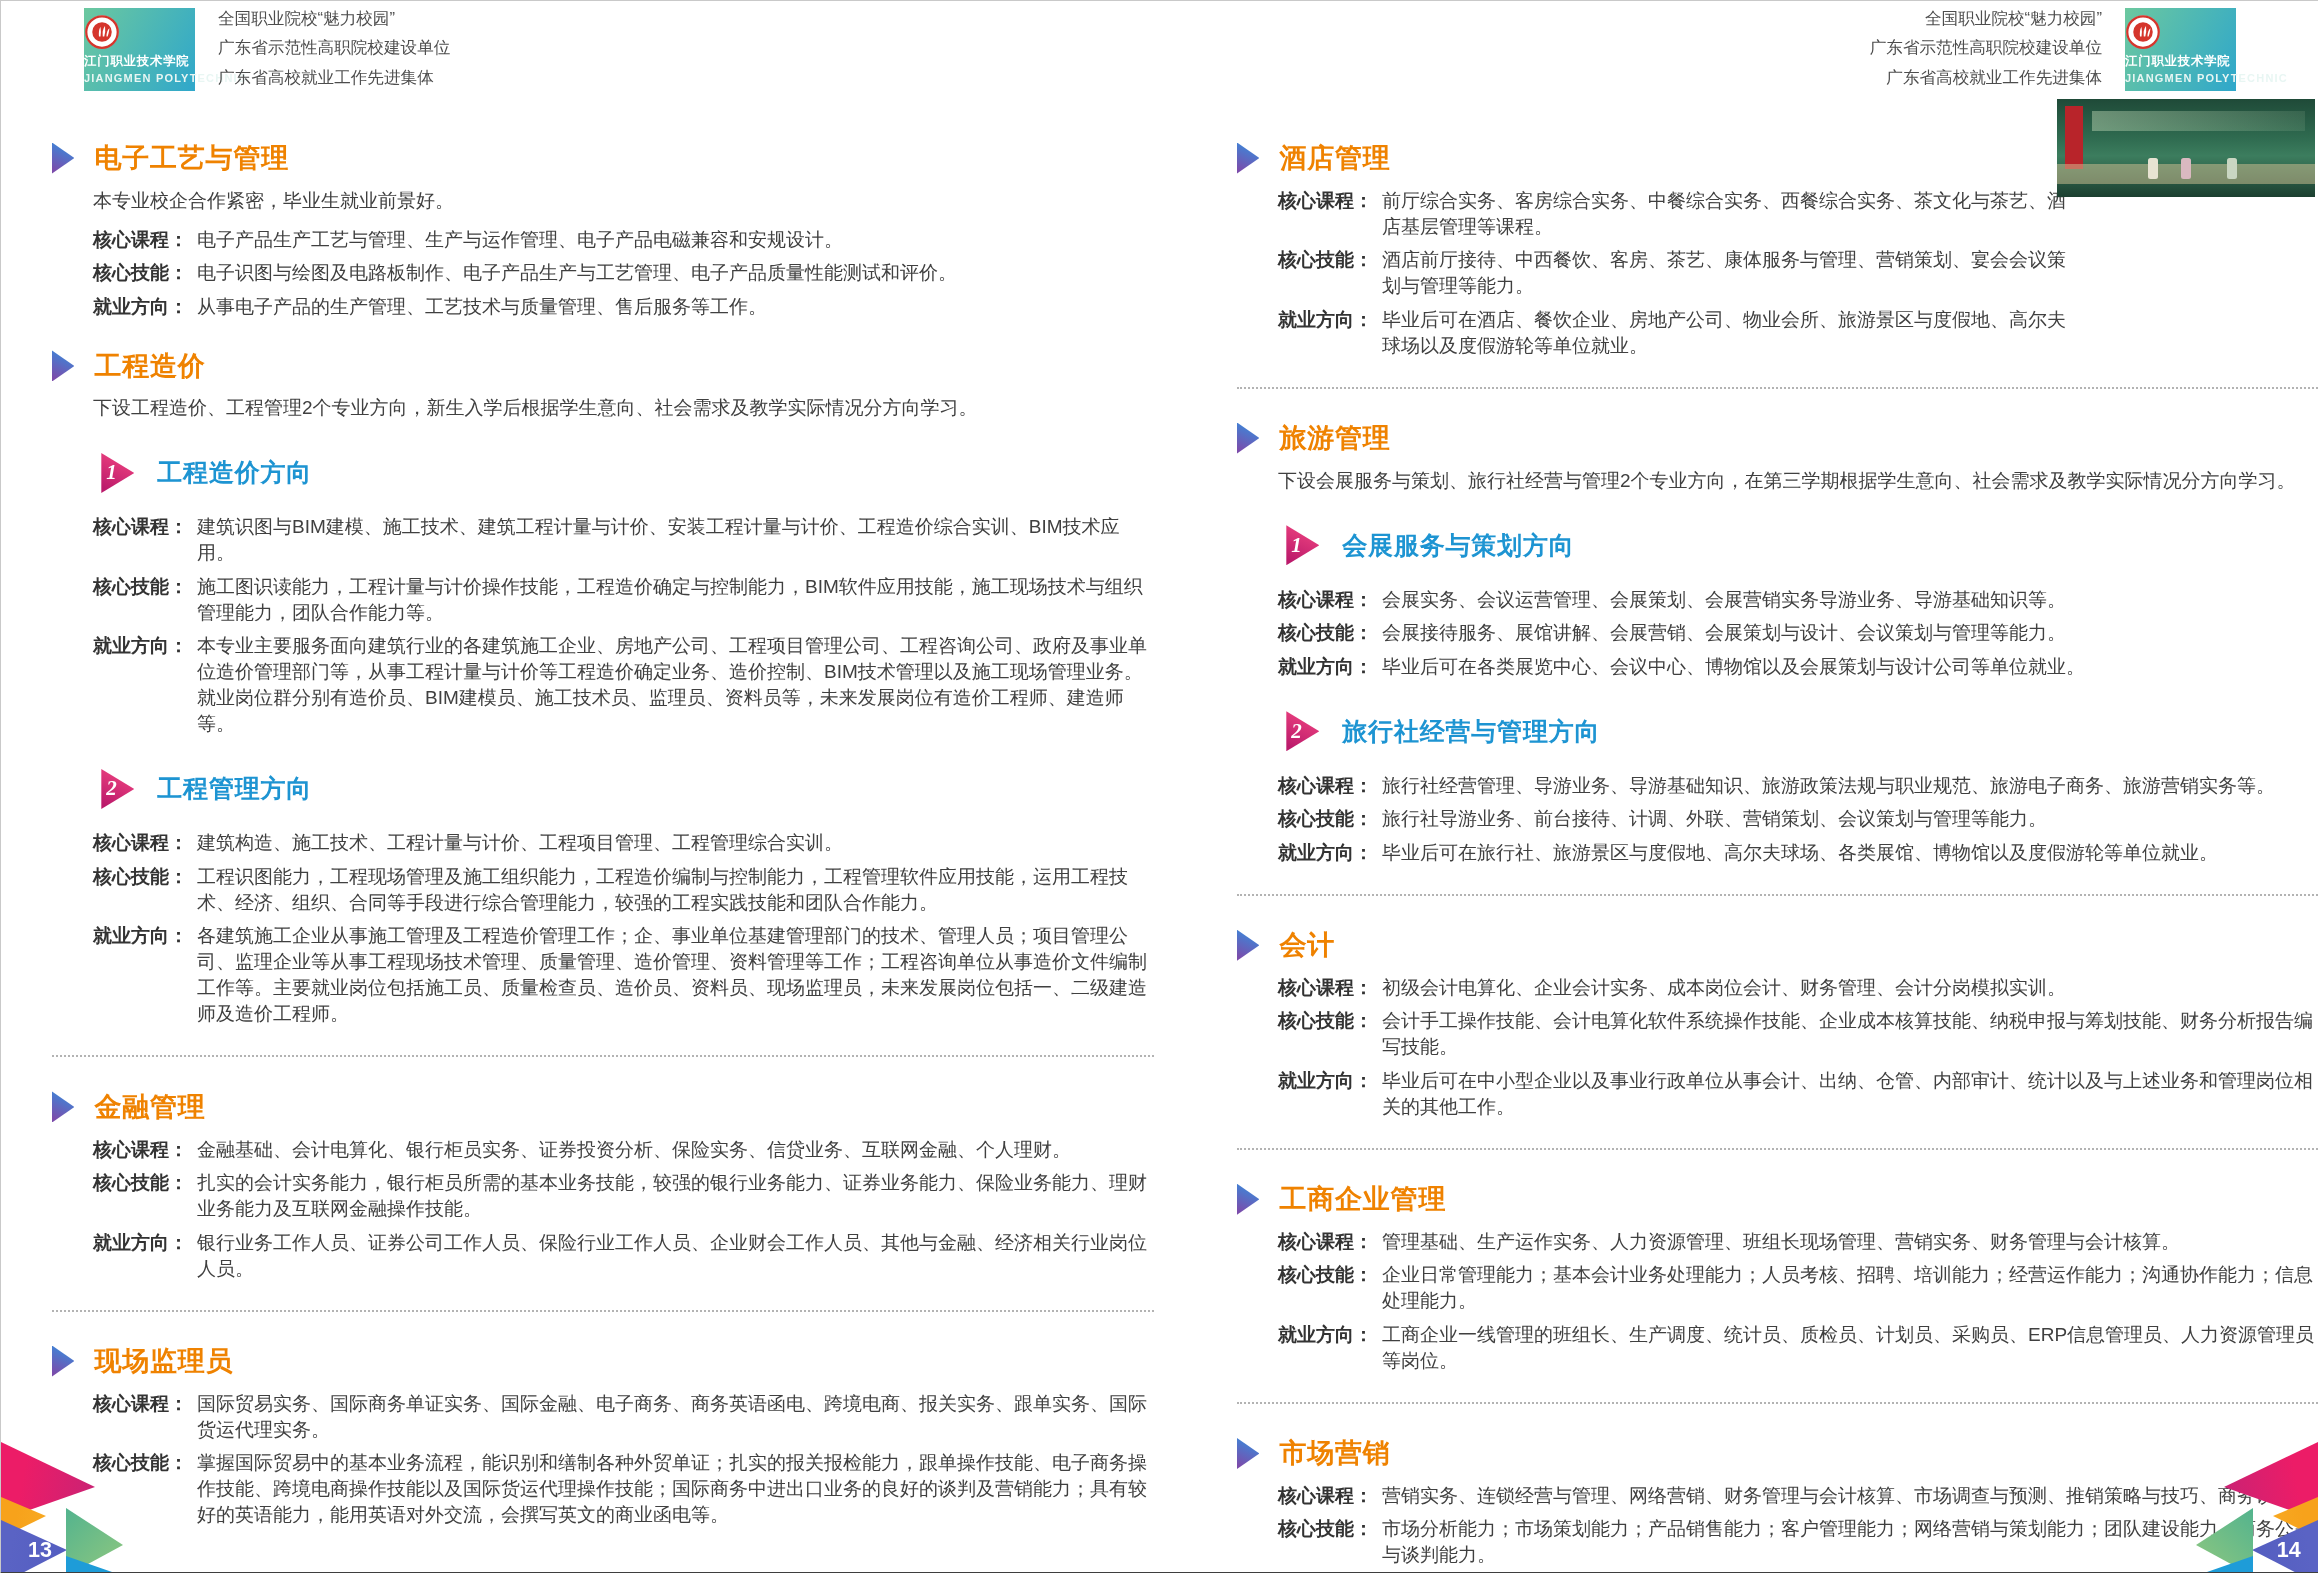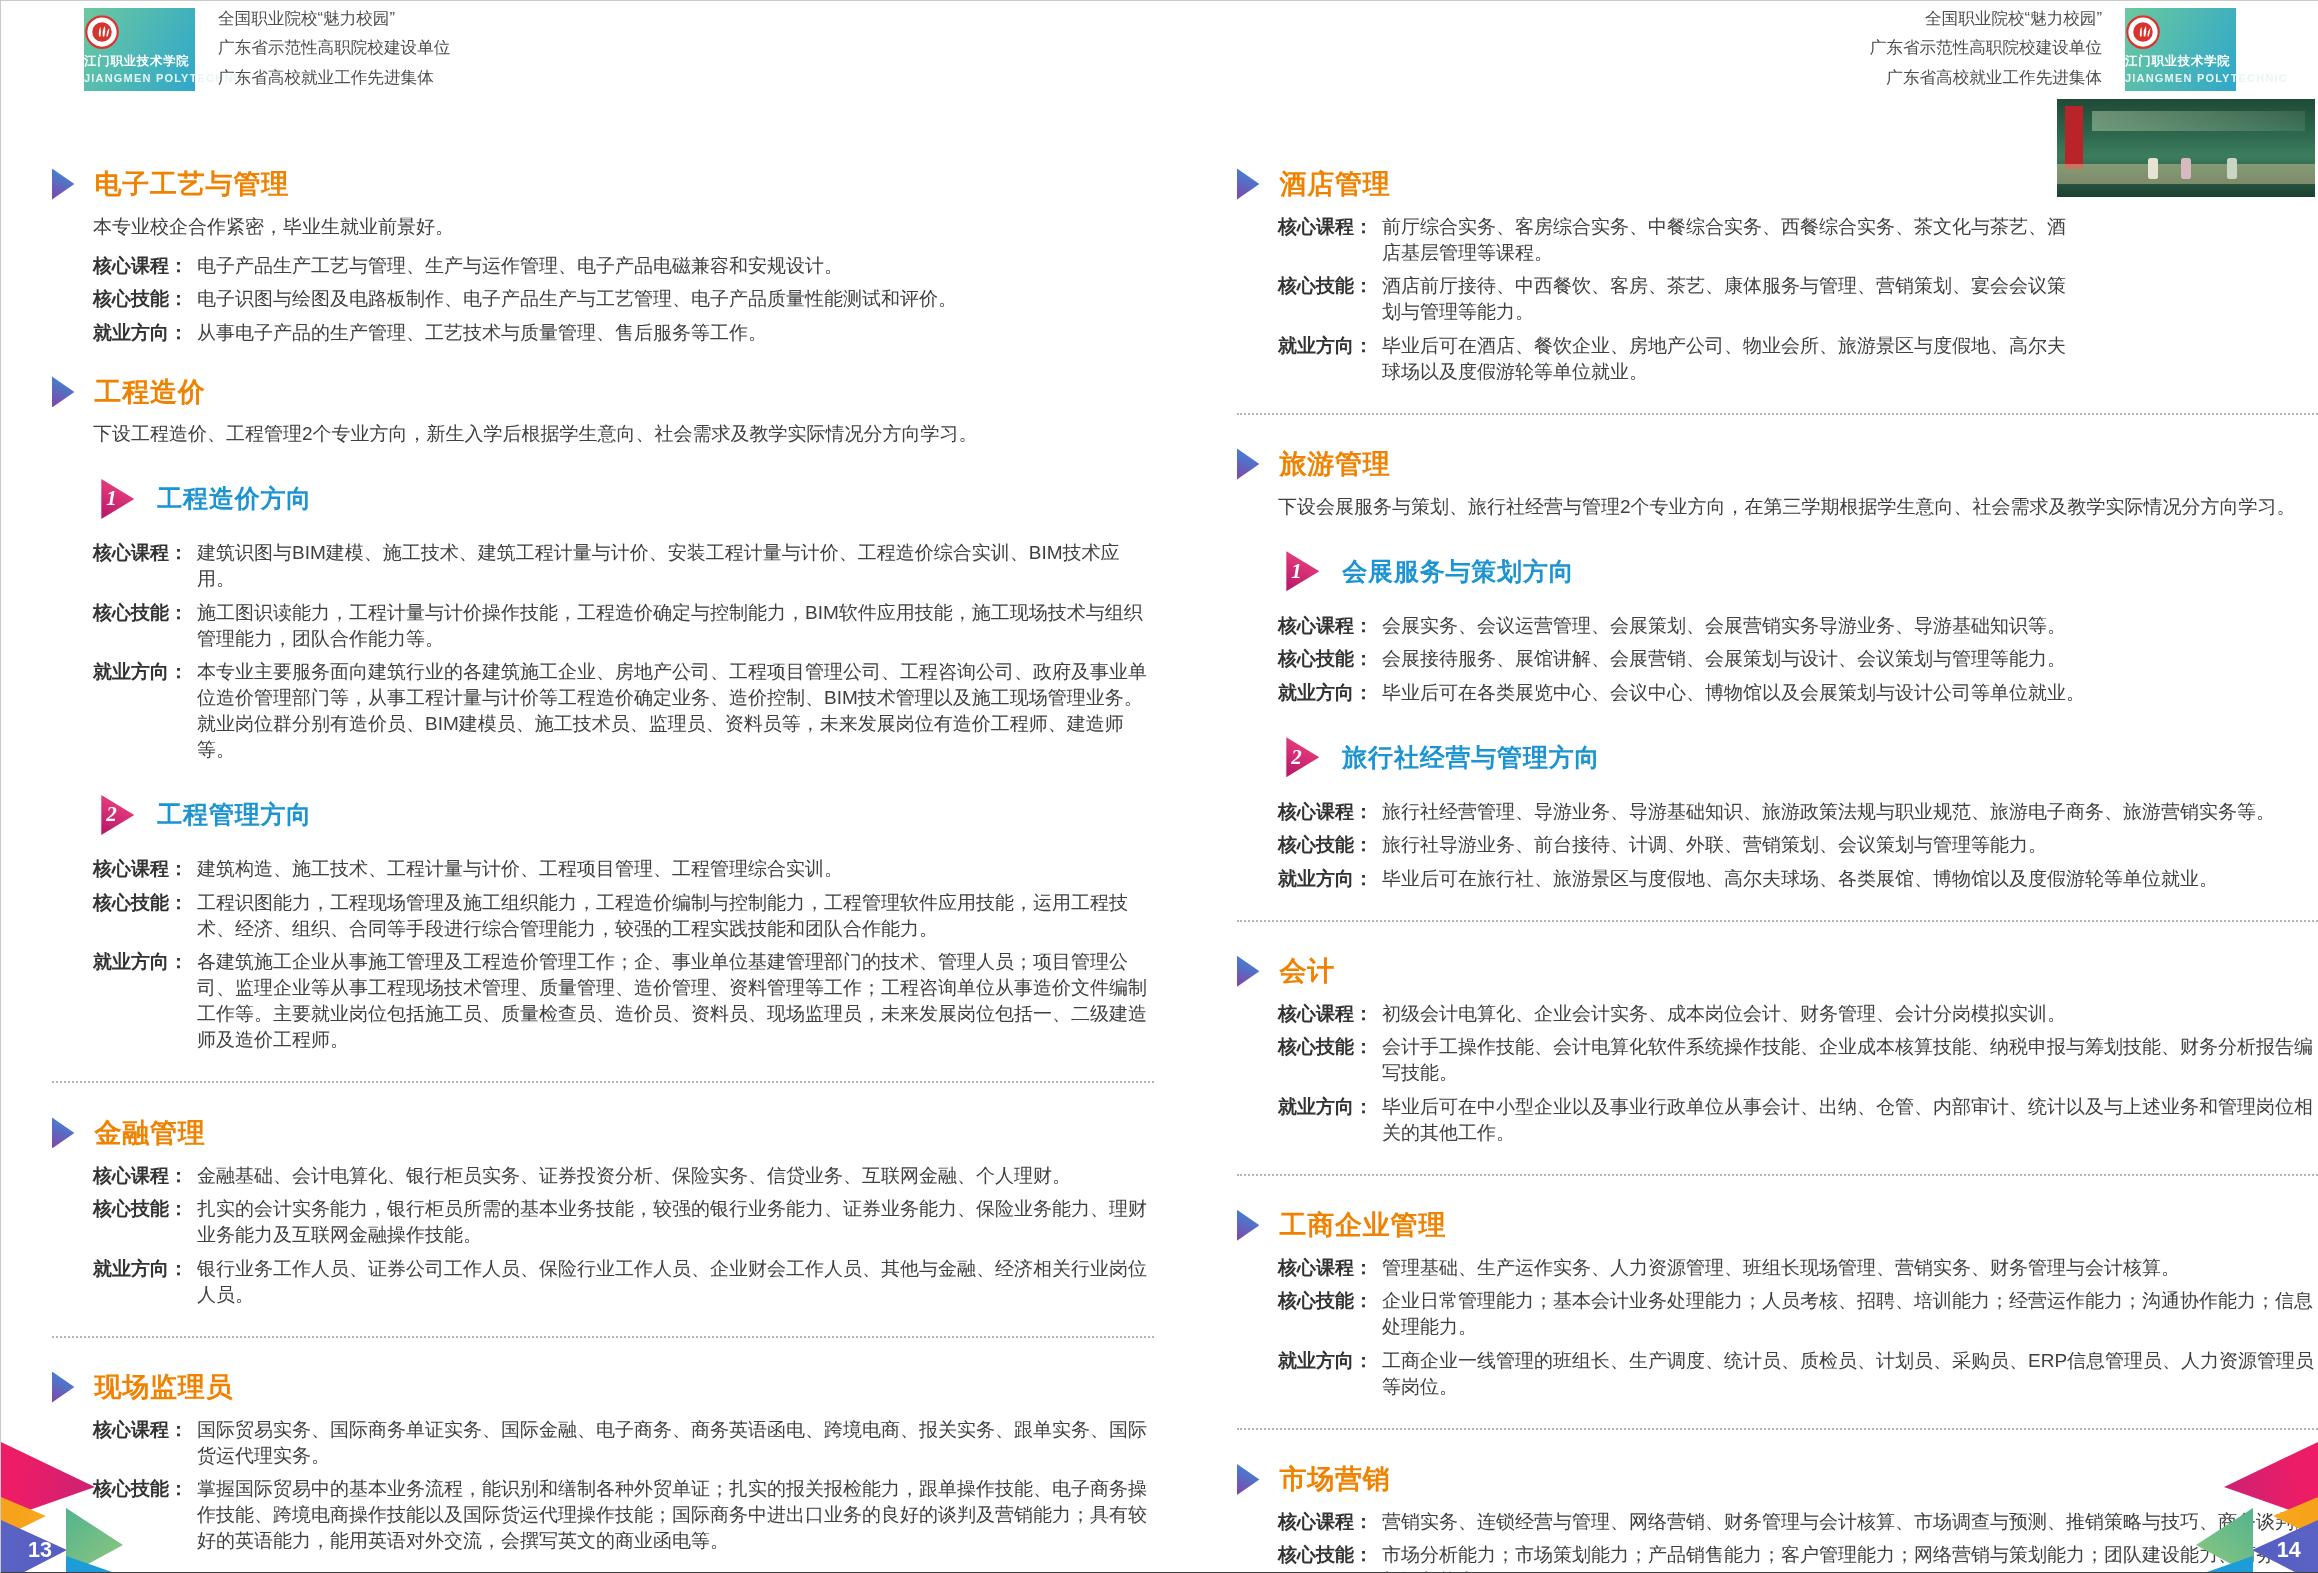--- a/index.html
+++ b/index.html
@@ -15,21 +15,21 @@
   .logo-circle svg{width:36px;height:36px;display:block;}
   .school-cn{color:#fff;font-size:12.4px;font-weight:bold;letter-spacing:0.8px;white-space:nowrap;}
   .school-en{color:#e8f6f3;font-size:11px;font-weight:bold;letter-spacing:1.2px;white-space:nowrap;}
   .honors{display:flex;flex-direction:column;justify-content:flex-end;padding-bottom:3.3px;gap:7.5px;
     font-size:16.6px;color:#4d4d4d;}
   .hdr.right .honors{align-items:flex-end;text-align:right;}
   
   .page{position:absolute;top:139px;}
   .page.l{left:51px;width:1102px;}
   .page.r{left:1236px;width:1084px;}
-  .sec{margin-bottom:28px;margin-top:26px;}
+  .sec{margin-bottom:28px;}
   .sec-head{display:flex;align-items:center;gap:20px;margin-bottom:11.6px;}
   .tri{width:22.4px;height:31px;flex:none;background:linear-gradient(205deg,#3d86d8 15%,#7b4cab 90%);
     clip-path:polygon(0 0,100% 50%,0 100%);}
   .sec-title{margin:0;font-size:27px;color:#ef8200;font-weight:bold;letter-spacing:0.8px;}
   .sec-body{margin-left:41px;}
   .intro{font-size:19px;line-height:26px;color:#404040;margin:1.7px 0 13.3px;}
   .spec{display:flex;margin-bottom:7.5px;font-size:19px;line-height:26px;}
   .lbl{width:104px;flex:none;font-weight:bold;color:#333;}
   .txt{flex:1;color:#404040;}
   .spec.narrow .txt{max-width:694px;}

